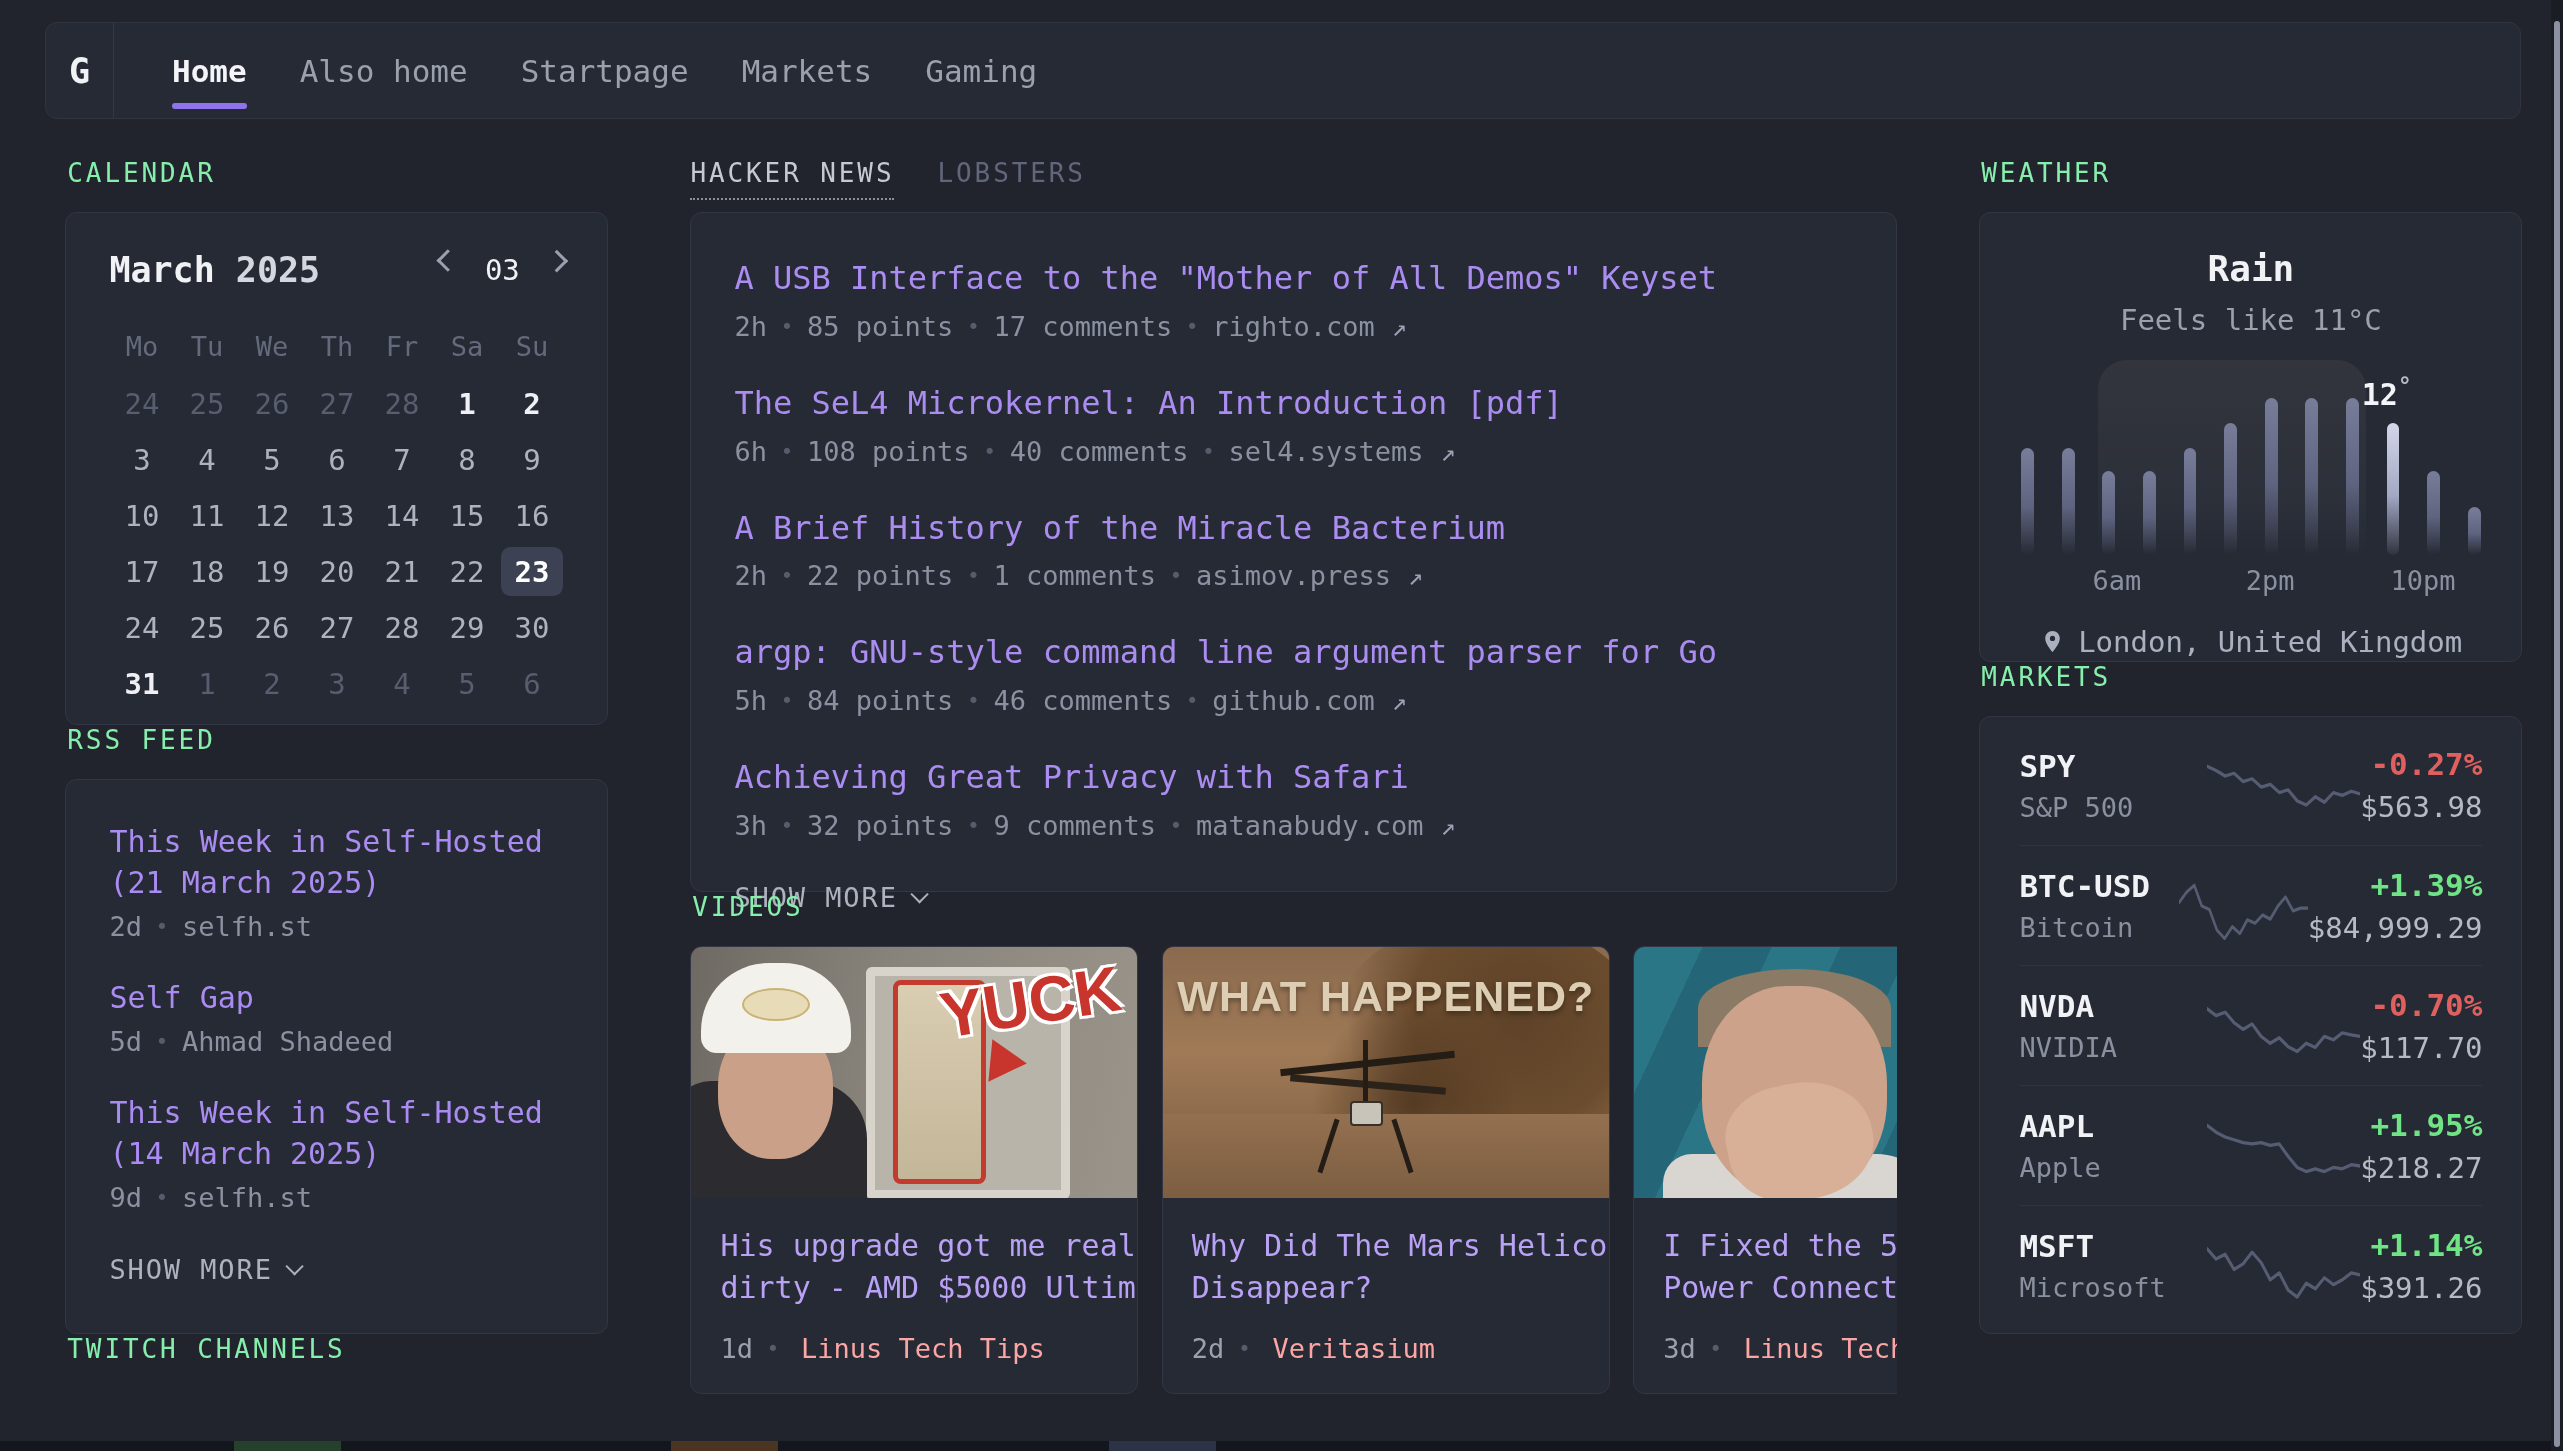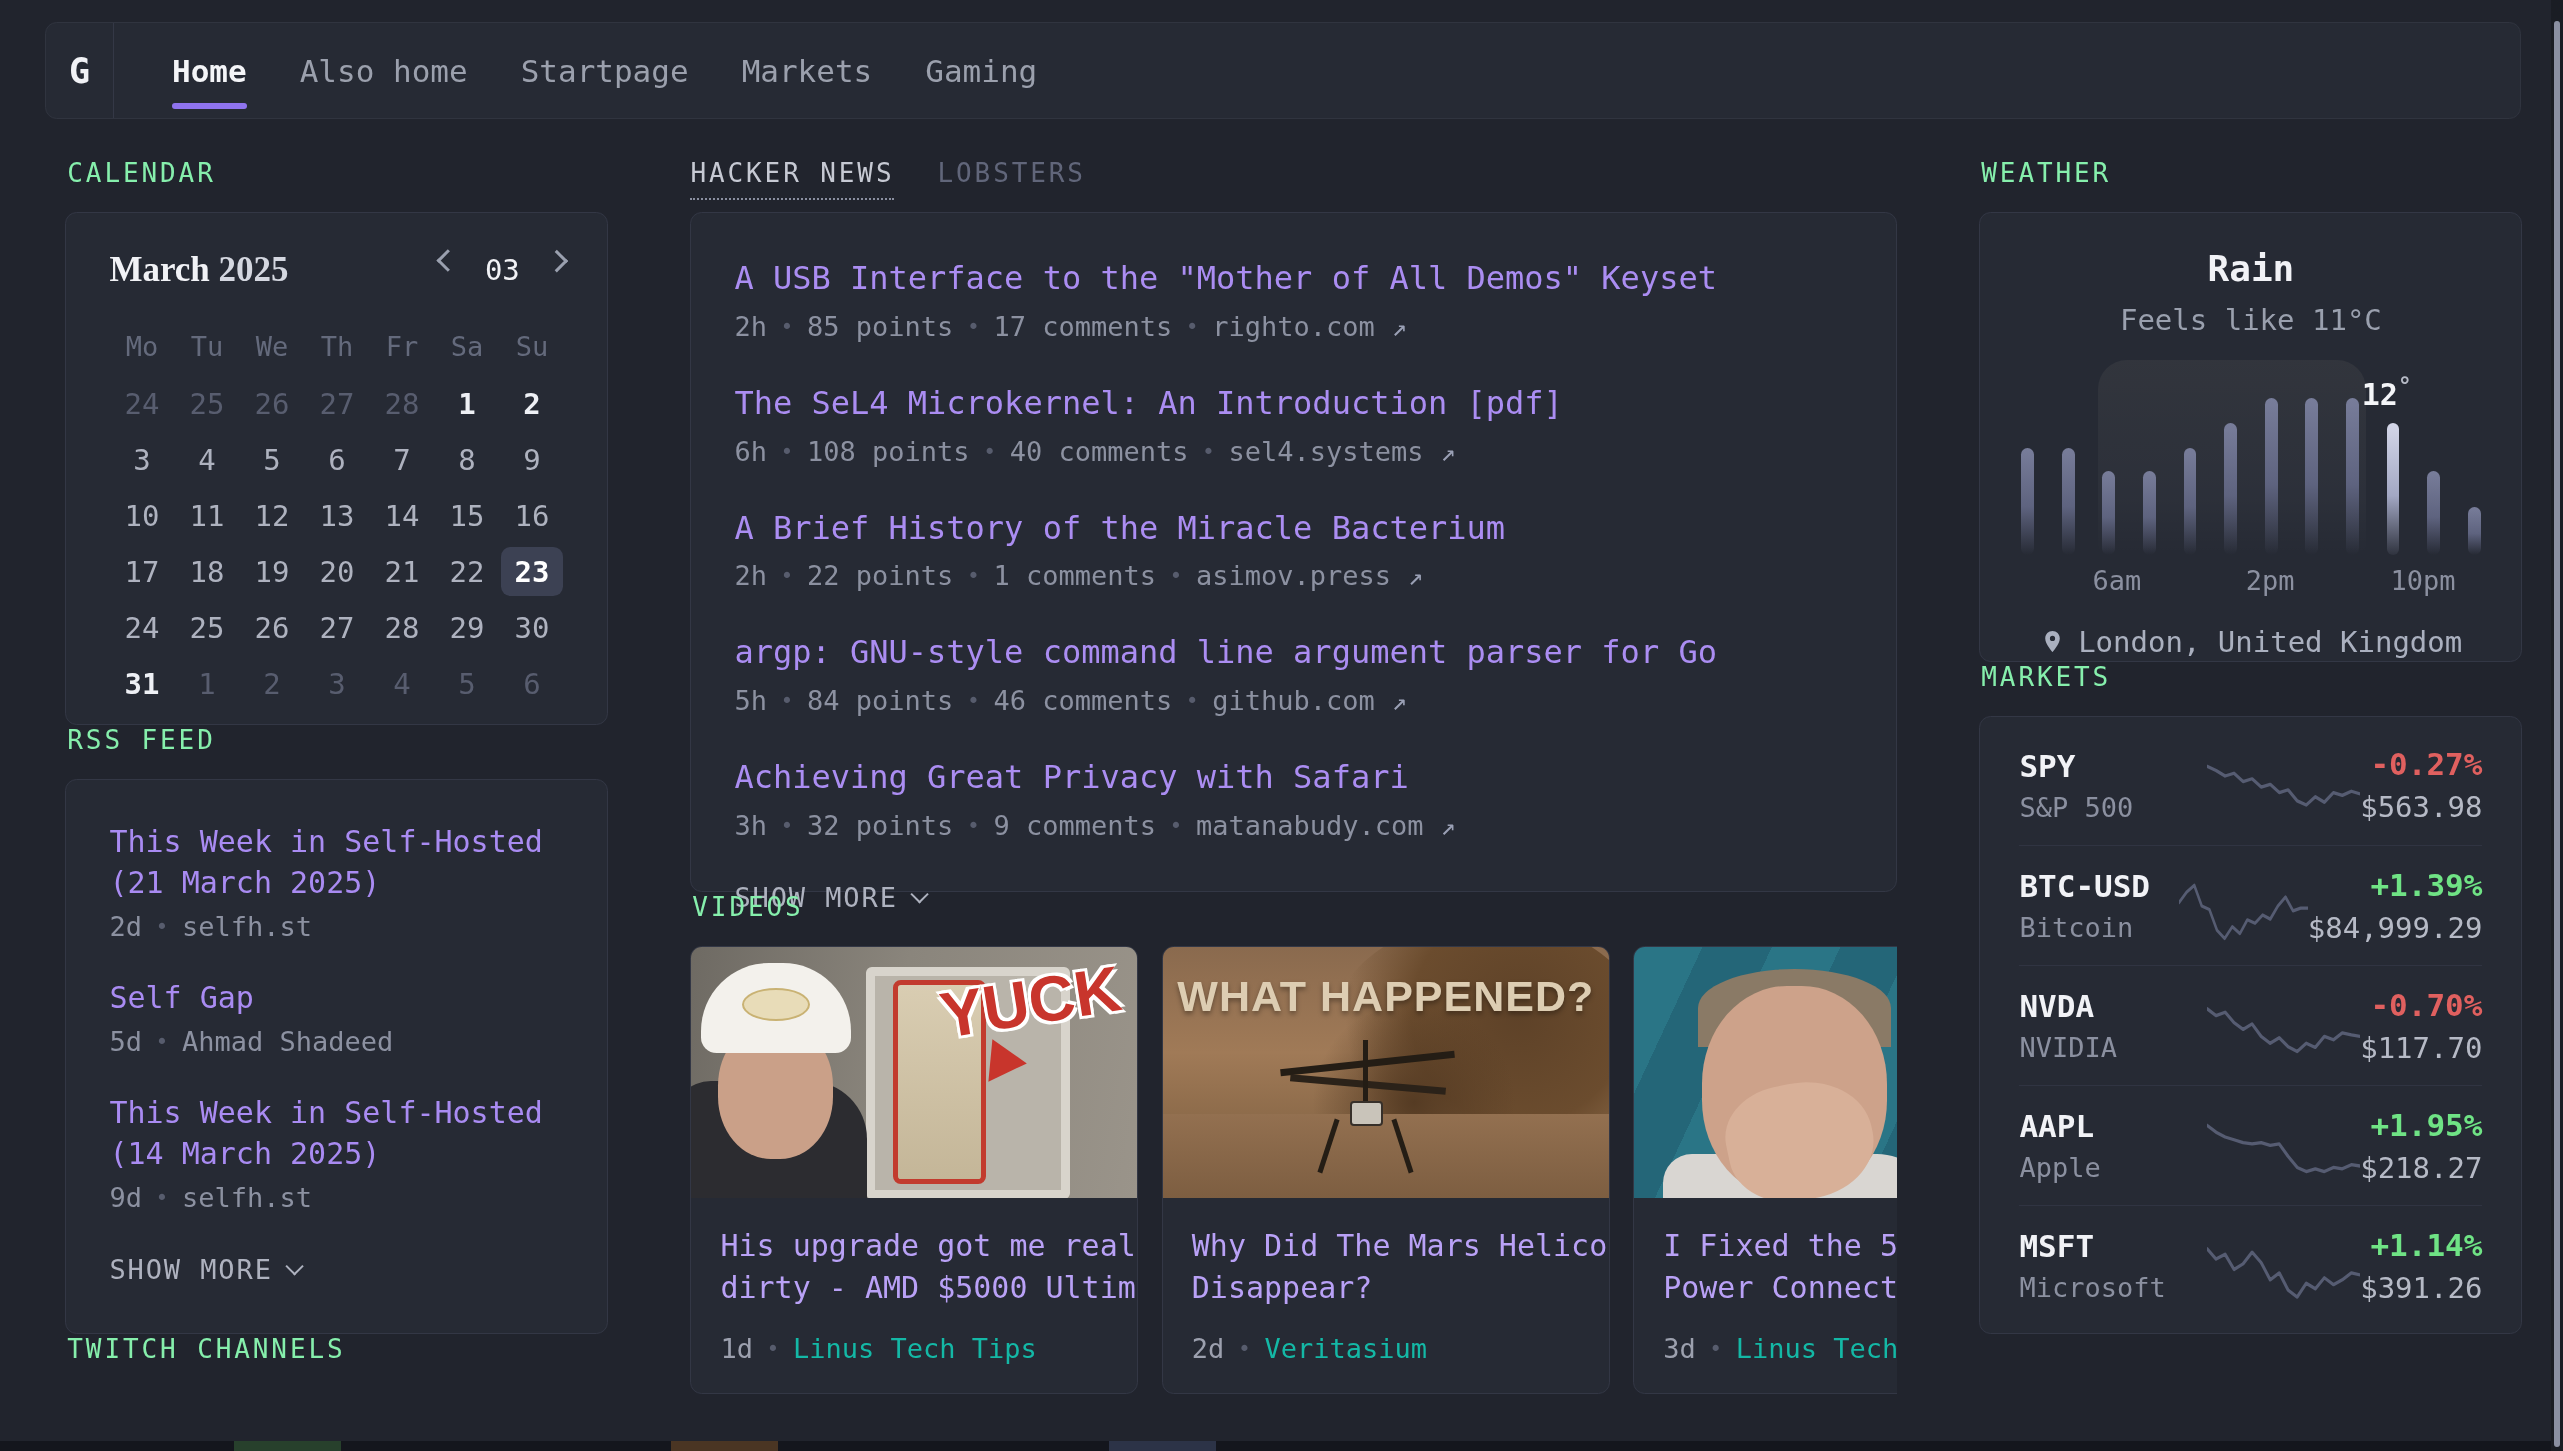--- a/index.html
+++ b/index.html
@@ -37,21 +37,21 @@
     margin:0 0 25px 1.9px; height:29px;
   }
   .gap-top { margin-top:53px; }
   .panel {
     background:#262a34; border:1px solid #333745; border-radius:11.7px;
   }
 
   
   .cal { height:513px; padding:37px 43px; }
   .cal-head { display:flex; align-items:center; justify-content:space-between; }
-  .cal-title { font-size:35px; color:#f1f2f6; font-weight:bold;font-family:Liberation Serif, serif; }
+  .cal-title { font-size:35px; color:#f1f2f6; font-weight:bold; }
   .cal-title .year { color:#d4d7e0; font-weight:bold; }
   .cal-ctrl { display:flex; align-items:flex-start; gap:29px; color:#9aa0af; }
   .chev { width:15.6px; height:15.6px; border-top:3.9px solid #9aa0af; border-right:3.9px solid #9aa0af; display:inline-block; cursor:pointer; }
   .chev.left  { transform:rotate(-135deg); }
   .chev.right { transform:rotate(45deg); }
   .cal-month-num { font-size:29px; color:#f1f2f6; }
   .cal-week { margin-top:41px; display:grid; grid-template-columns:repeat(7,1fr); text-align:center;
     color:#646a7c; font-size:27px; }
   .cal-days { margin-top:13.6px; display:grid; grid-template-columns:repeat(7,1fr); row-gap:0; text-align:center; }
   .cal-day { height:56px; display:flex; align-items:center; justify-content:center; font-size:29px; color:#aeb2bf; }
@@ -83,21 +83,21 @@
   .story-meta { margin-top:11.7px; font-size:27px; color:#8c91a1; display:flex; align-items:center; gap:13.6px; }
   .ext-arrow { color:#9aa0b5; font-size:25px; margin-left:1.9px; }
 
   
   .videos-row { display:flex; gap:23.4px; width:1207px; overflow:hidden; }
   .vcard { width:448px; flex:0 0 448px; background:#262a34; border:1px solid #333745; border-radius:11.7px; overflow:hidden; cursor:pointer; }
   .vthumb { height:251px; position:relative; overflow:hidden; }
   .vbody { padding:27px 29px 29px; }
   .vtitle { font-size:30px; line-height:42px; color:#b9a1f6; white-space:nowrap; }
   .vmeta { margin-top:23.4px; font-size:27px; color:#9ca0ae; display:flex; align-items:center; gap:13.6px; }
-  .vchannel { color:#14b8a6; white-space:nowrap; }
+  .vchannel { color:#fca5a5; white-space:nowrap;margin-left:8px; }
 
   
   .thumb-1 { background:linear-gradient(100deg,#6e6a63 0%,#8a857c 45%,#9a948a 100%); }
   .t1-window { position:absolute; left:175px; top:19.5px; width:204px; height:232px; background:#b9b4aa; border:9.7px solid #d8d4cc; border-radius:5.8px; }
   .t1-filter { position:absolute; left:202px; top:33px; width:93px; height:204px; background:linear-gradient(#d9cdb2,#c4b698); border:5.8px solid #c23b2e; border-radius:7.8px; }
   .t1-person { position:absolute; left:-19.5px; bottom:-29px; width:195px; height:146px; background:#2c2c30; border-radius:39px 58px 0 0; }
   .t1-face { position:absolute; left:27px; top:76px; width:115px; height:136px; background:#caa088; border-radius:46%; }
   .t1-helmet { position:absolute; left:9.7px; top:15.6px; width:150px; height:90px; background:#f3f1ec; border-radius:68px 68px 15.6px 15.6px; }
   .t1-badge { position:absolute; left:51px; top:41px; width:68px; height:33px; background:#e8dcb8; border-radius:50%; border:2.9px solid #c9b273; }
   .t1-yuck { position:absolute; right:15.6px; top:17.5px; font-size:64px; font-weight:bold; color:#c8352c;

